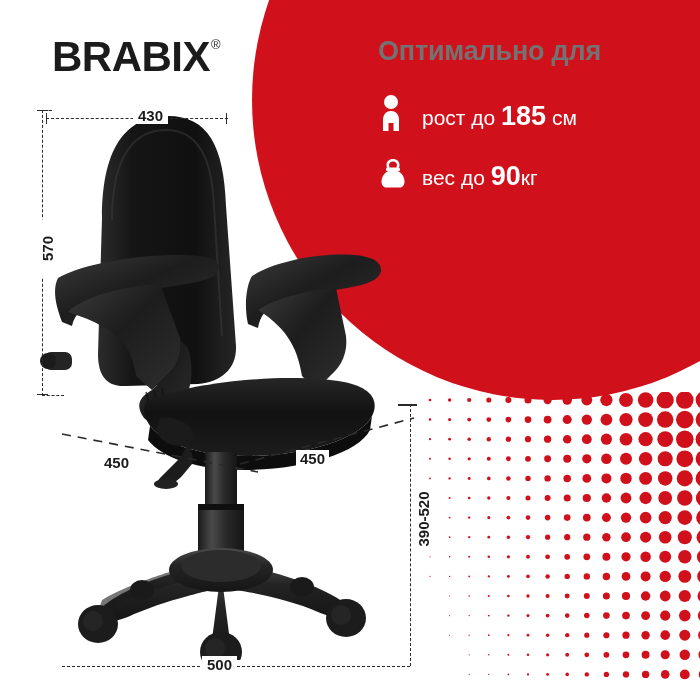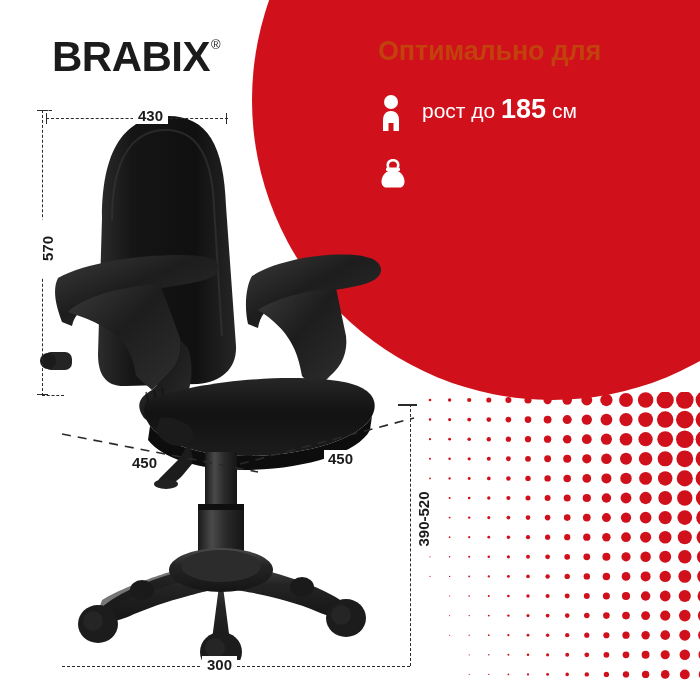--- a/index.html
+++ b/index.html
@@ -46,24 +46,24 @@
 
   
   .panel{
     position:absolute;left:378px;top:36px;width:290px;
     z-index:6;color:#ffffff;
   }
   .panel-title{
     font-size:27px;font-weight:bold;line-height:1.18;
     letter-spacing:-0.2px;
     margin:0 0 26px 0;
-    color:#c2410c;
+    color:#737373;
   }
   .spec-row{
-    display:flex;align-items:flex-start;
+    display:flex;align-items:flex-end;
     margin-bottom:22px;
     height:38px;
   }
   .spec-icon{
     width:34px;min-width:34px;height:38px;
     display:flex;align-items:center;justify-content:flex-start;
   }
   .spec-text{
     font-size:21px;color:#ffffff;white-space:nowrap;
     margin-left:10px;
@@ -114,21 +114,21 @@
   #dim-570 .t2{left:7px;top:284px;}
   #dim-570 .lbl{position:absolute;left:-12px;top:130px;width:48px;text-align:center;}
 
   
   .leader{position:absolute;border-top:1.6px dashed #2a2a2a;z-index:7;}
 
   
   .diag{position:absolute;z-index:7;}
   .diag-label{
     position:absolute;font-size:15px;font-weight:bold;color:#1b1b1b;
-    background:#fff;padding:0 4px;margin-left:28px;
+    background:#fff;padding:0 4px;
   }
 
   
   #dim-390{left:398px;top:404px;height:262px;}
   #dim-390 .dimline-v{left:12px;top:0;height:262px;}
   #dim-390 .t1{left:3px;top:0;width:19px;border-top:1.6px solid #2a2a2a;height:0;}
   #dim-390 .t2{left:3px;top:260px;width:19px;border-top:1.6px solid #2a2a2a;height:0;}
   #dim-390 .lbl{position:absolute;left:-4px;top:110px;width:48px;text-align:center;}
 
   
@@ -392,20 +392,23 @@
     </div>
 
     <div class="spec-row">
       <span class="spec-icon">
         <svg width="30" height="32" viewBox="0 0 30 32" xmlns="http://www.w3.org/2000/svg">
           <path d="M15 2 C11 2 8.5 4.5 8.5 8 C8.5 9.4 9 10.6 9.8 11.6 L11.8 10.2 C11.3 9.6 11 8.9 11 8 C11 5.9 12.7 4.4 15 4.4 C17.3 4.4 19 5.9 19 8 C19 8.9 18.7 9.6 18.2 10.2 L20.2 11.6 C21 10.6 21.5 9.4 21.5 8 C21.5 4.5 19 2 15 2 Z" fill="#ffffff"></path>
           <rect x="8" y="10.5" width="14" height="3.6" rx="1.4" fill="#ffffff"></rect>
           <path d="M15 13 C8.5 13 3.5 18.5 3.5 24.5 C3.5 28 5.5 30.5 8 30.5 L22 30.5 C24.5 30.5 26.5 28 26.5 24.5 C26.5 18.5 21.5 13 15 13 Z" fill="#ffffff"></path>
         </svg>
       </span>
+      <span class="spec-text">
+        <span>вес до </span><span class="big">90</span><span>кг</span>
+      </span>
     </div>
   </div>
 
   <div class="chair">
     <svg width="360" height="560" viewBox="0 0 360 560" xmlns="http://www.w3.org/2000/svg">
       <defs>
         <linearGradient id="gBack" x1="0" y1="0" x2="1" y2="0">
           <stop offset="0%" stop-color="#2c2c2c"></stop>
           <stop offset="25%" stop-color="#151515"></stop>
           <stop offset="70%" stop-color="#101010"></stop>
@@ -530,19 +533,19 @@
 
   <div class="dim" id="dim-390">
     <div class="dimline-v"></div>
     <div class="t1"></div>
     <div class="t2"></div>
     <div class="lbl dim-label vert">390-520</div>
   </div>
 
   <div class="dim" id="dim-600">
     <div class="dimline-h"></div>
-    <div class="lbl dim-label">300</div>
+    <div class="lbl dim-label">500</div>
   </div>
 
   <div class="leader" style="left:42px;top:110px;width:10px;"></div>
   <div class="leader" style="left:42px;top:395px;width:22px;"></div>
 
 </div>
 
 </body></html>

